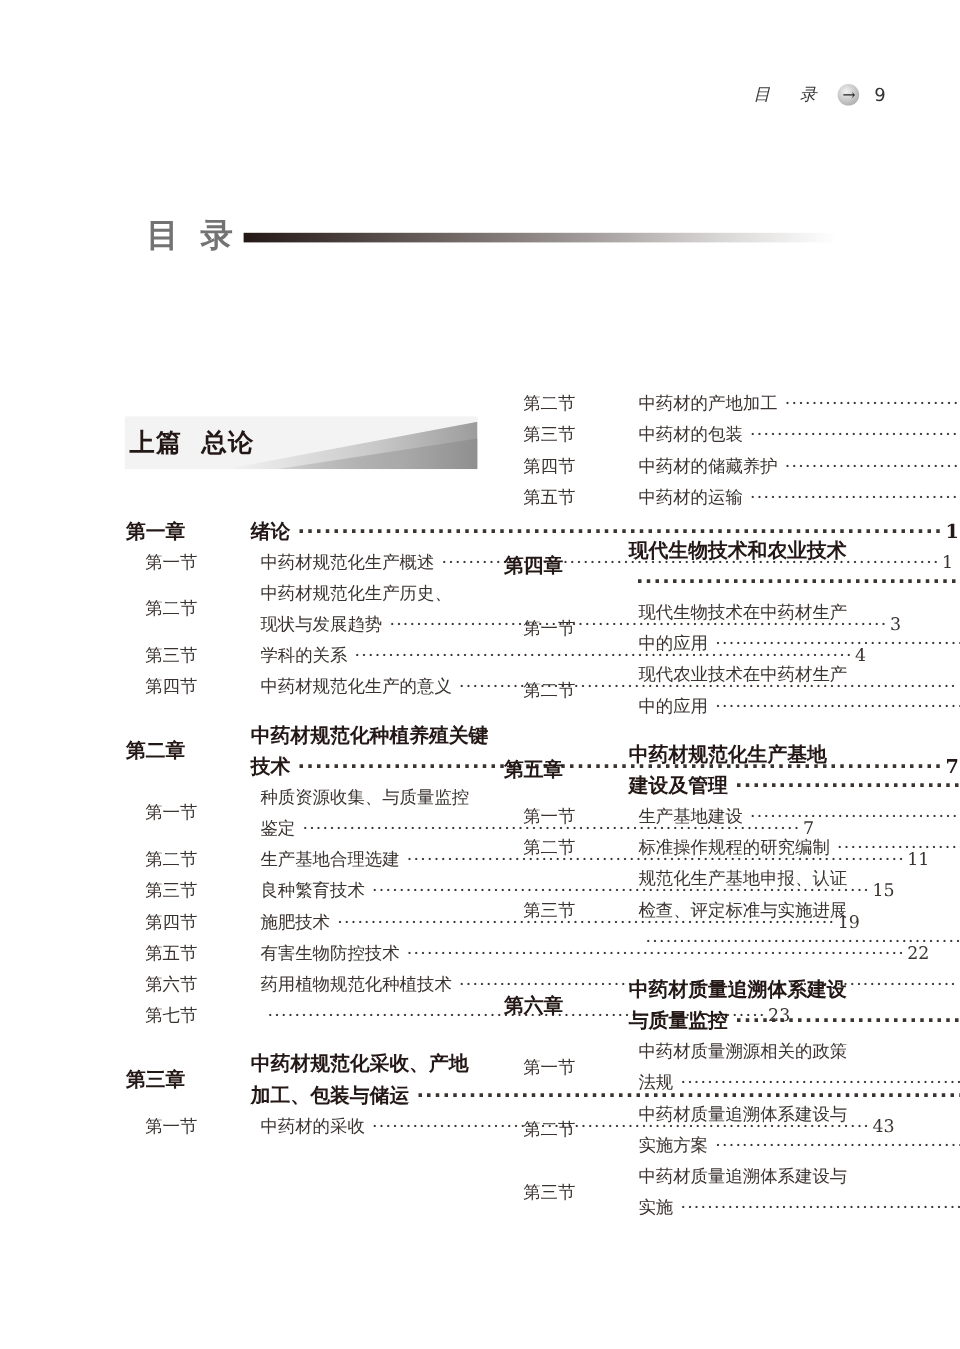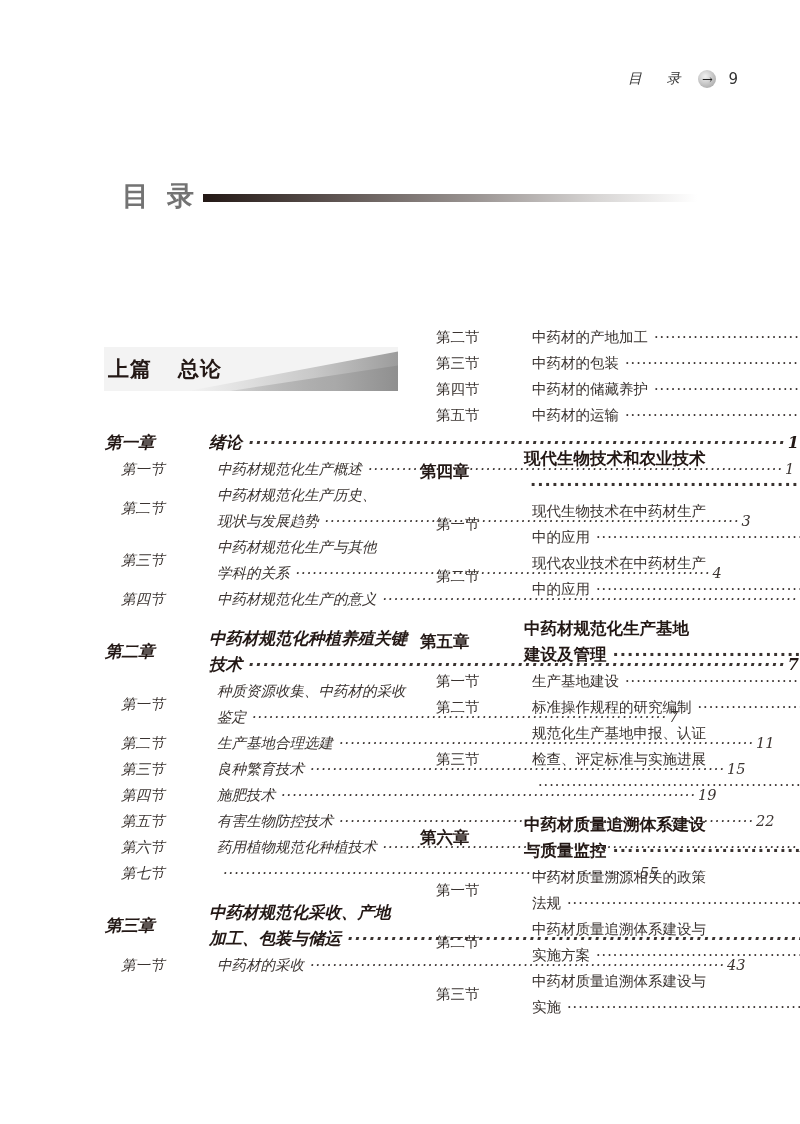--- a/index.html
+++ b/index.html
@@ -45,21 +45,21 @@
     .part-banner .swoosh2 {
       position: absolute; right: 0; bottom: 0; width: 210px; height: 44px;
       background: linear-gradient(to right, rgba(160,160,160,0) 0%, #a9a9a9 70%, #8f8f8f 100%);
       clip-path: polygon(20% 100%, 100% 42%, 100% 100%);
     }
     .part-banner .part-label {
       position: absolute; left: 4px; top: 8px;
       font-family: "DejaVu Serif", serif; font-weight: 700; font-size: 21px;
       color: #231815; letter-spacing: 1px;
     }
-    .part-banner .part-label span + span { margin-left: 26px; }
+    .part-banner .part-label span + span { margin-left: 16px; }
 
     .toc-block { position: absolute; }
     .entry { position: relative; display: flex; align-items: center; line-height: 26px; gap: 32px; }
     .chapter { font-family: "DejaVu Sans", sans-serif; font-size: 16.5px; font-weight: 600; color: #231815; }
     .section { font-size: 14.5px; color: #3a3330; }
     .chapter .num { width: 72px; flex: 0 0 72px; }
     .section .num { width: 64px; flex: 0 0 64px; padding-left: 16px; }
     .entry .body { flex: 1; display: flex; flex-direction: column; }
     .entry .line { display: flex; align-items: baseline; }
     .entry .line .txt { white-space: nowrap; }
@@ -85,21 +85,21 @@
 <div class="title-bar"></div>
 
 <div class="part-banner">
   <div class="swoosh"></div>
   <div class="swoosh2"></div>
   <div class="part-label">
     <span>上篇</span><span>总论</span>
   </div>
 </div>
 
-<div class="toc-block" id="left-toc" style="top:430px; left:105px; width:290px;font-style:italic;">
+<div class="toc-block" id="left-toc" style="top:430px; left:105px; width:290px;">
     <div class="entry chapter">
       <span class="num">第一章</span>
       <div class="body">
         <div class="line">
           <span class="txt">绪论</span>
           <span class="dots"></span>
           <span class="pg">1</span>
         </div>
       </div>
     </div>
@@ -123,23 +123,20 @@
           <span class="txt">现状与发展趋势</span>
           <span class="dots"></span>
           <span class="pg">3</span>
         </div>
       </div>
     </div>
     <div class="entry section">
       <span class="num">第三节</span>
       <div class="body">
         <div class="line">
-          <span class="txt">中药材规范化生产与其他</span>
-        </div>
-        <div class="line">
           <span class="txt">学科的关系</span>
           <span class="dots"></span>
           <span class="pg">4</span>
         </div>
       </div>
     </div>
     <div class="entry section">
       <span class="num">第四节</span>
       <div class="body">
         <div class="line">
@@ -160,21 +157,21 @@
           <span class="txt">技术</span>
           <span class="dots"></span>
           <span class="pg">7</span>
         </div>
       </div>
     </div>
     <div class="entry section">
       <span class="num">第一节</span>
       <div class="body">
         <div class="line">
-          <span class="txt">种质资源收集、中药材的采收</span>
+          <span class="txt">种质资源收集、与质量监控</span>
         </div>
         <div class="line">
           <span class="txt">鉴定</span>
           <span class="dots"></span>
           <span class="pg">7</span>
         </div>
       </div>
     </div>
     <div class="entry section">
       <span class="num">第二节</span>
@@ -224,21 +221,21 @@
           <span class="dots"></span>
           <span class="pg">25</span>
         </div>
       </div>
     </div>
     <div class="entry section">
       <span class="num">第七节</span>
       <div class="body">
         <div class="line">
           <span class="dots"></span>
-          <span class="pg">55</span>
+          <span class="pg">23</span>
         </div>
       </div>
     </div>
     <div class="gap"></div>
     <div class="entry chapter">
       <span class="num">第三章</span>
       <div class="body">
         <div class="line">
           <span class="txt">中药材规范化采收、产地</span>
         </div>

